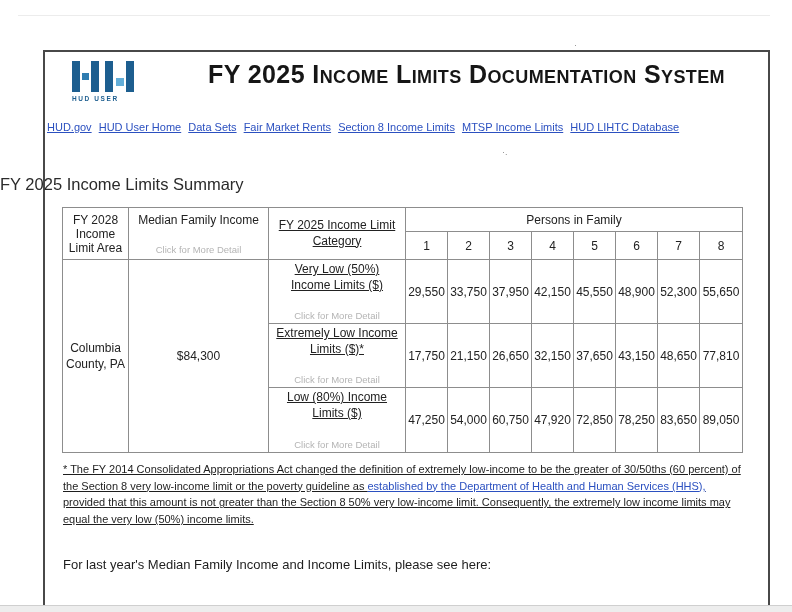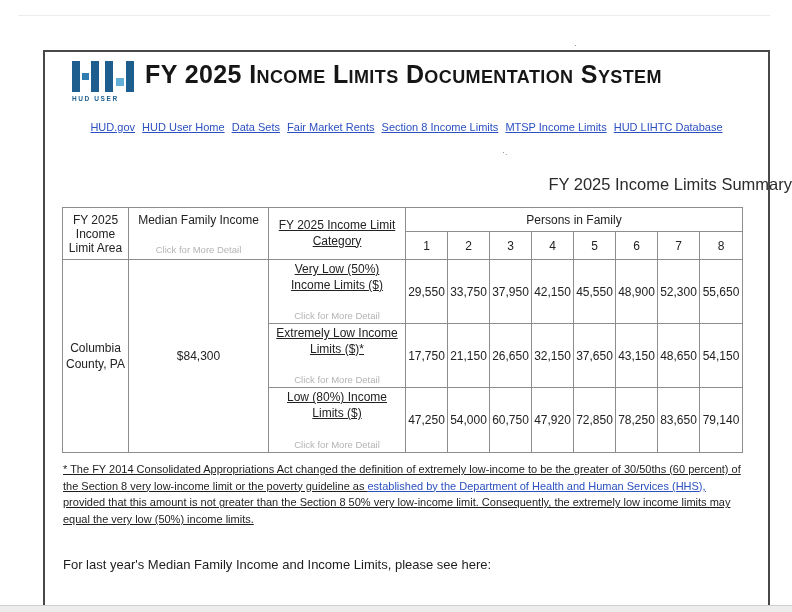--- a/index.html
+++ b/index.html
@@ -35,36 +35,36 @@
   .logo .b4 { left:54px; }
   .logo .sq1 { position:absolute; left:10px; top:12px; width:7px; height:7px; background:#2e7cb0; }
   .logo .sq2 { position:absolute; left:44px; top:17px; width:8px; height:8px; background:#63aed8; }
   .logo .logo-text {
     position:absolute; left:0; top:34px; width:66px;
     font-size:6.5px; letter-spacing:1.6px; color:#1d5e8f; font-weight:700;
   }
   
   .main-title {
     position:absolute; left:145px; top:60px; width:580px;
-    text-align:left;
+    text-align:right;
     font-size:25px; font-weight:600; font-variant:small-caps;
     letter-spacing:0.4px; color:#161616;
   }
   
   .nav-row {
     position:absolute; left:45px; top:121px; width:723px;
-    text-align:center; font-size:11px;
+    font-size:11px;
   }
   .nav-row a { color:#2b50c0; text-decoration:underline; margin:0 2px; cursor:pointer; white-space:nowrap; }
   
   .artifact { position:absolute; color:#8a8a8a; font-size:9px; }
   
   .summary-title {
     position:absolute; left:0; top:175px; width:792px;
-    text-align:right; font-size:16.5px; font-weight:500; color:#2b2b2b;
+    text-align:left; font-size:16.5px; font-weight:500; color:#2b2b2b;
   }
   
   .il-table {
     position:absolute; left:62px; top:207px;
     border-collapse:collapse; table-layout:fixed; width:680px;
     font-size:12px; color:#222;
   }
   .il-table td, .il-table th {
     border:1px solid #8d8d8d; text-align:center; vertical-align:middle;
     font-weight:400; padding:2px 1px;
@@ -133,21 +133,21 @@
       <col style="width:42px">
       <col style="width:42px">
       <col style="width:42px">
     <col style="width:42px">
       <col style="width:42px">
       <col style="width:42px">
       <col style="width:43px">
   </colgroup>
   <tbody>
       <tr class="hdr1">
-    <td rowspan="2">FY 2025 Income Limit Area</td>
+    <td rowspan="2">FY 2028 Income Limit Area</td>
     <td rowspan="2">
       <span>Median Family Income</span>
       <a class="detail-link">Click for More Detail</a>
     </td>
     <td rowspan="2">
       <span class="cat-text">FY 2025 Income Limit Category</span>
     </td>
     <td colspan="8">Persons in Family</td>
   </tr>
   <tr class="hdr2">
@@ -181,35 +181,35 @@
       <span class="cat-text">Extremely Low Income Limits ($)*</span>
       <a class="detail-link">Click for More Detail</a>
     </td>
     <td>17,750</td>
     <td>21,150</td>
     <td>26,650</td>
     <td class="bold-val">32,150</td>
     <td>37,650</td>
     <td>43,150</td>
     <td>48,650</td>
-    <td>54,150</td>
+    <td>77,810</td>
   </tr>
   <tr class="body-row">
     <td>
       <span class="cat-text">Low (80%) Income Limits ($)</span>
       <a class="detail-link">Click for More Detail</a>
     </td>
     <td>47,250</td>
     <td>54,000</td>
     <td>60,750</td>
     <td class="bold-val">47,920</td>
     <td>72,850</td>
     <td>78,250</td>
     <td>83,650</td>
-    <td>79,140</td>
+    <td>89,050</td>
   </tr>
 </tbody>
   </table>
 
 <div class="footnote"><span>* The FY 2014 Consolidated Appropriations Act changed the definition of extremely low-income to be the greater of 30/50ths (60 percent) of the Section 8 very low-income limit or the poverty guideline as </span><a>established by the Department of Health and Human Services (HHS),</a><span> provided that this amount is not greater than the Section 8 50% very low-income limit. Consequently, the extremely low income limits may equal the very low (50%) income limits.</span></div>
 
 <div class="last-year">For last year's Median Family Income and Income Limits, please see here:</div>
 
 <div class="bottom-strip"></div>
 

